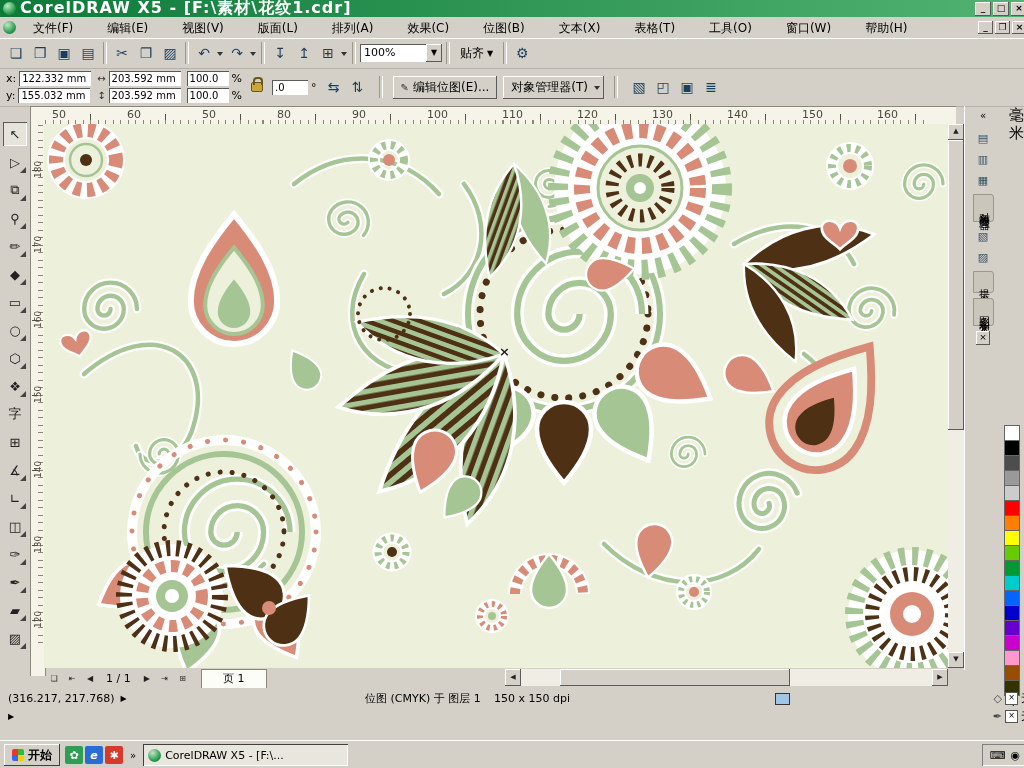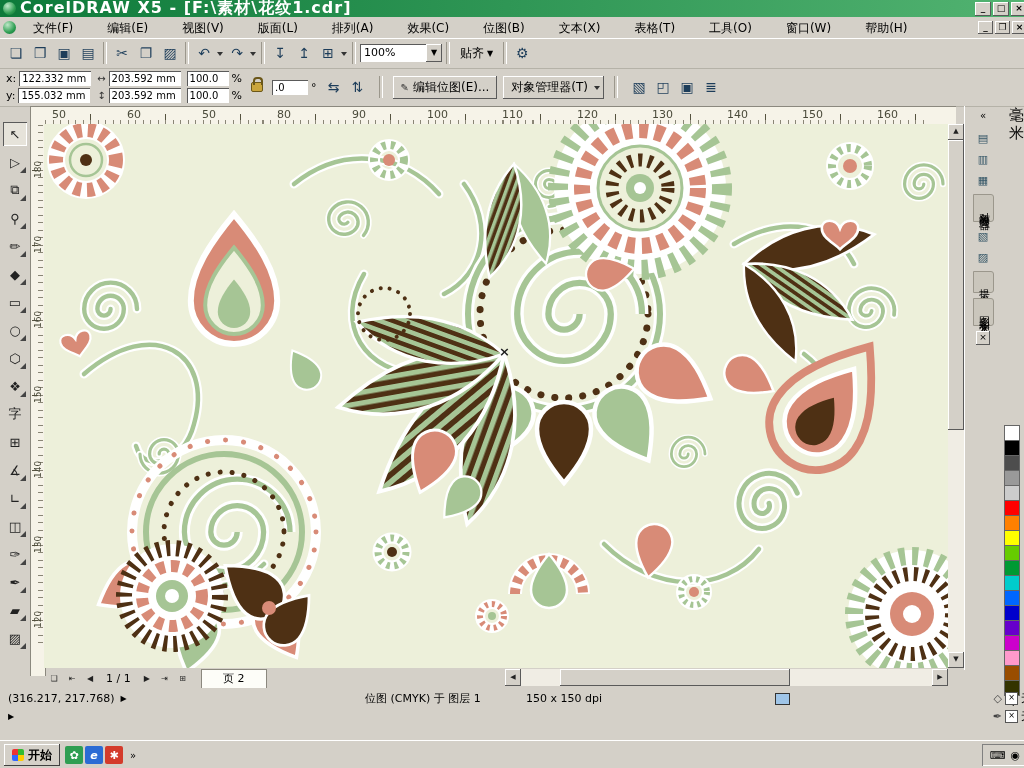--- a/index.html
+++ b/index.html
@@ -132,21 +132,21 @@
   #hs-right{right:0;top:0}
   #hs-thumb{position:absolute;left:55px;top:0;width:230px;height:17px;background:var(--chrome);
     box-shadow:inset -1px -1px 0 #5a5a5a,inset 1px 1px 0 #fff}
 
   
   #status1,#status2{left:0;width:1024px;height:17px;display:flex;align-items:center;padding:0 8px;gap:6px;font-size:11px}
   #status1{top:690px}
   #status2{top:708px}
   .flyarrow{font-size:8px}
   #status1 .objinfo{position:absolute;left:365px}
-  #status1 .dpi{position:absolute;left:526px}
+  #status1 .dpi{position:absolute;left:494px}
   .monitor{position:absolute;left:775px;top:3px;width:13px;height:10px;border:1px solid #333;background:#9fc5e8}
   .rgroup{margin-left:auto;display:flex;align-items:center;gap:3px}
   .fillico{font-size:11px;color:#444}
   .nonebox{width:11px;height:11px;background:#fff;border:1px solid #555;font-size:8px;line-height:10px;text-align:center}
 
   
   #taskbar{left:0;top:740px;width:1024px;height:28px;background:var(--chrome);border-top:1px solid #fff;
     display:flex;align-items:center;padding:0 4px;gap:5px}
   #start-btn{display:flex;align-items:center;gap:4px;height:22px;padding:0 8px;font-weight:bold;
     box-shadow:inset -1px -1px 0 #404040,inset 1px 1px 0 #fff}
@@ -579,21 +579,21 @@
         <span class="pgbtn">❏</span>
         <span class="pgbtn">⇤</span>
         <span class="pgbtn">◀</span>
       </span>
     <span id="page-info">1 / 1</span>
     <span class="icon-group">
         <span class="pgbtn">▶</span>
         <span class="pgbtn">⇥</span>
         <span class="pgbtn">⊞</span>
       </span>
-    <span id="page-tab">页 2</span>
+    <span id="page-tab">页 1</span>
     <span id="hscroll">
       <span class="sbtn" id="hs-left">◀</span>
       <span id="hs-thumb"></span>
       <span class="sbtn" id="hs-right">▶</span>
     </span>
   </div>
 
   <div id="status1">
     <span>(316.217, 217.768)</span>
     <span class="flyarrow">▶</span>
@@ -619,19 +619,23 @@
     <span id="start-btn">
       <span class="flag"></span>
       <span>开始</span>
     </span>
     <span id="quicklaunch">
         <span class="qbtn">✿</span>
         <span class="qbtn">e</span>
         <span class="qbtn">✱</span>
       </span>
     <span class="qmore">»</span>
+    <span id="task-btn">
+      <span class="app-ico"></span>
+      <span>CorelDRAW X5 - [F:\...</span>
+    </span>
     <span id="tray">
         <span class="tray-ico">⌨</span>
         <span class="tray-ico">◉</span>
       </span>
   </div>
 
 </div>
 
 </body></html>

